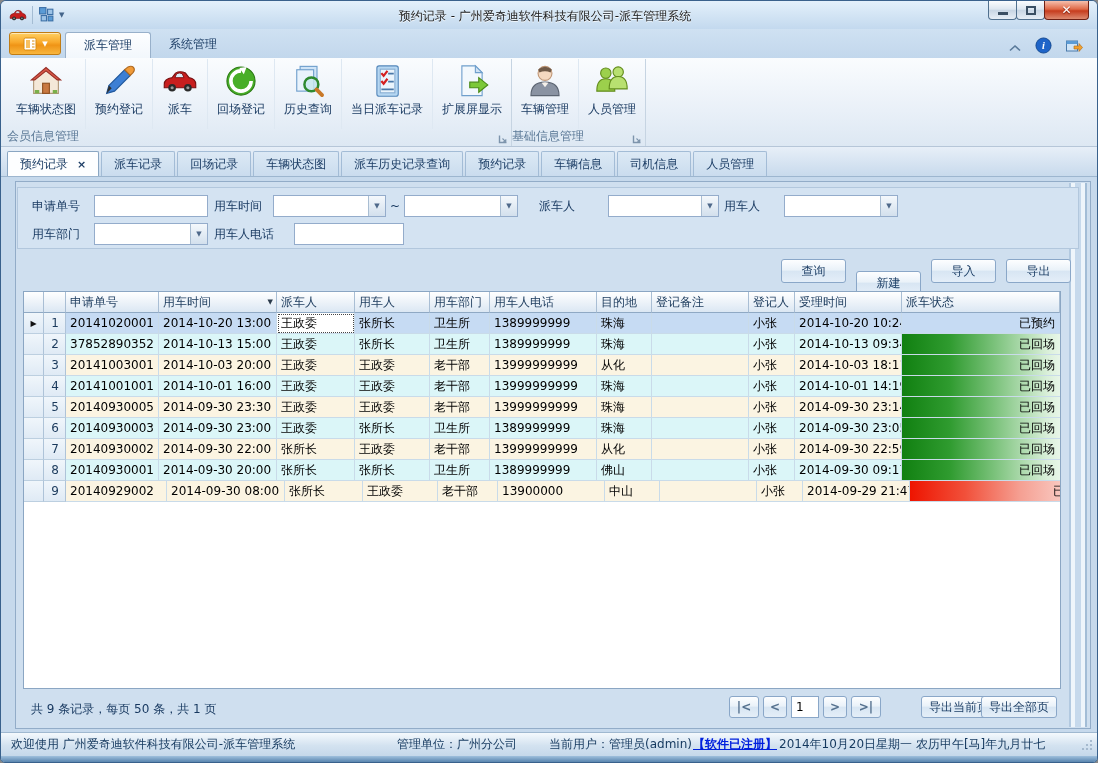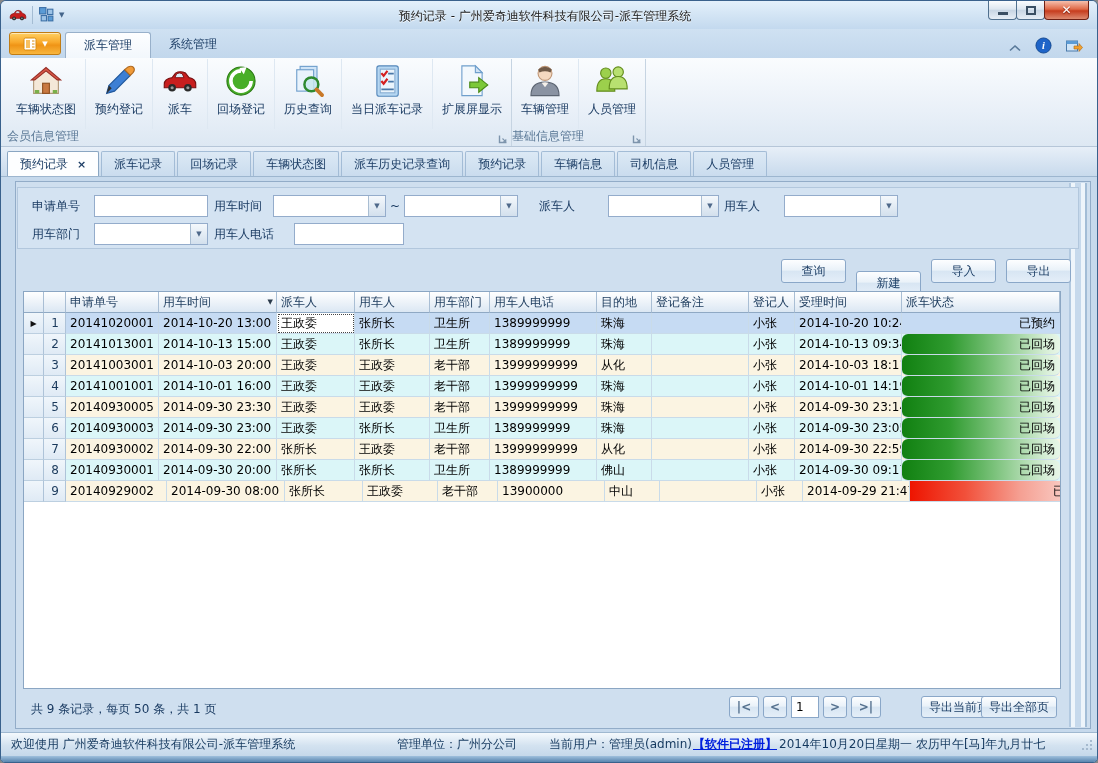--- a/index.html
+++ b/index.html
@@ -67,21 +67,21 @@
   .sorticon{position:absolute;right:3px;top:0;font-size:7px;line-height:20px;color:#2a3a4a;}
   .rh{background:linear-gradient(#f0f6fb,#dfeaf5);border-right:1px solid #aec3d8;border-bottom:1px solid #bccfe0;flex:none;}
   .ind{text-align:center;font-size:8px;line-height:21px;color:#111;}
   .num{text-align:right;padding-right:6px;line-height:20px;color:#1b3a5c;}
   .dcell{border-right:1px solid #c9dbe9;border-bottom:1px solid #c9dbe9;padding:0 4px;line-height:20px;color:#000;white-space:nowrap;overflow:hidden;flex:none;}
   .scell{border-bottom:1px solid #c9dbe9;padding:0 5px;text-align:right;line-height:20px;color:#000;white-space:nowrap;overflow:hidden;flex:none;}
   .row-sel{background:#c6dbf3;}
   .t-cyan{background:#dbf6f8;}
   .t-cream{background:#fbf4e2;}
   .focused{background:#fff;outline:1px dotted #444;outline-offset:-2px;}
-  .st-green{background:linear-gradient(90deg,#118011 0%,#2f9b2f 30%,#7fc47f 60%,#d9efd9 92%,#e8f6e8 100%);border-radius:6px;}
+  .st-green{background:linear-gradient(90deg,#118011 0%,#2f9b2f 30%,#7fc47f 60%,#d9efd9 92%,#e8f6e8 100%);}
   .st-red{background:linear-gradient(90deg,#ee1400 0%,#f1503a 30%,#f5a093 60%,#fbd9d3 92%,#fceae6 100%);}
 
   
   .pager-summary{position:absolute;left:30px;top:524px;color:#16375f;white-space:nowrap;}
   .pbtn{position:absolute;top:519px;height:22px;line-height:20px;text-align:center;color:#55718e;font-weight:bold;}
   .pexport{position:absolute;top:519px;height:22px;line-height:20px;text-align:center;color:#1d3f66;white-space:nowrap;}
   .pagebox{position:absolute;left:790px;top:519px;width:28px;height:22px;border:1px solid #8aa7c8;background:#fff;padding-left:4px;color:#000;font:inherit;}
 
   
   .statusbar{position:absolute;left:0;top:731px;right:0;height:24px;background:linear-gradient(#f4f9fd,#d3e2f0 55%,#c5d8ea);border-top:1px solid #9fb8d0;}
@@ -337,21 +337,21 @@
           <div class="dcell" style="width: 107px;">1389999999</div>
           <div class="dcell" style="width: 55px;">珠海</div>
           <div class="dcell" style="width: 97px;"></div>
           <div class="dcell" style="width: 46px;">小张</div>
           <div class="dcell" style="width: 107px;">2014-10-20 10:24</div>
           <div class="scell" style="width: 158px;">已预约</div>
         </div>
         <div class="g-row t-cyan">
           <div class="rh ind" style="width: 20px;"></div>
           <div class="rh num" style="width: 22px;">2</div>
-          <div class="dcell" style="width: 93px;">20141013001</div>
+          <div class="dcell" style="width: 93px;">37852890352</div>
           <div class="dcell" style="width: 118px;">2014-10-13 15:00</div>
           <div class="dcell" style="width: 78px;">王政委</div>
           <div class="dcell" style="width: 75px;">张所长</div>
           <div class="dcell" style="width: 60px;">卫生所</div>
           <div class="dcell" style="width: 107px;">1389999999</div>
           <div class="dcell" style="width: 55px;">珠海</div>
           <div class="dcell" style="width: 97px;"></div>
           <div class="dcell" style="width: 46px;">小张</div>
           <div class="dcell" style="width: 107px;">2014-10-13 09:34</div>
           <div class="scell st-green" style="width: 158px;">已回场</div>

